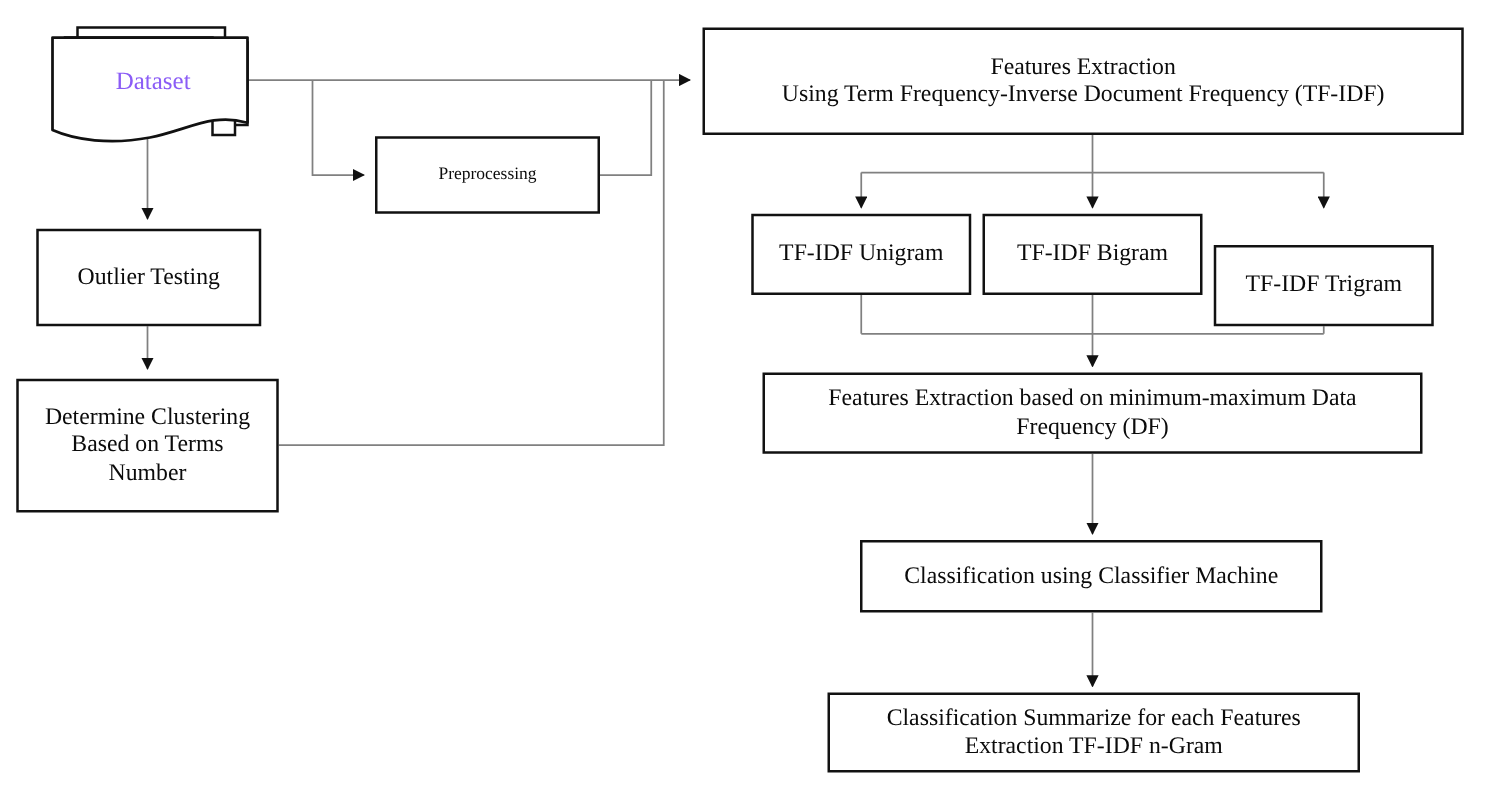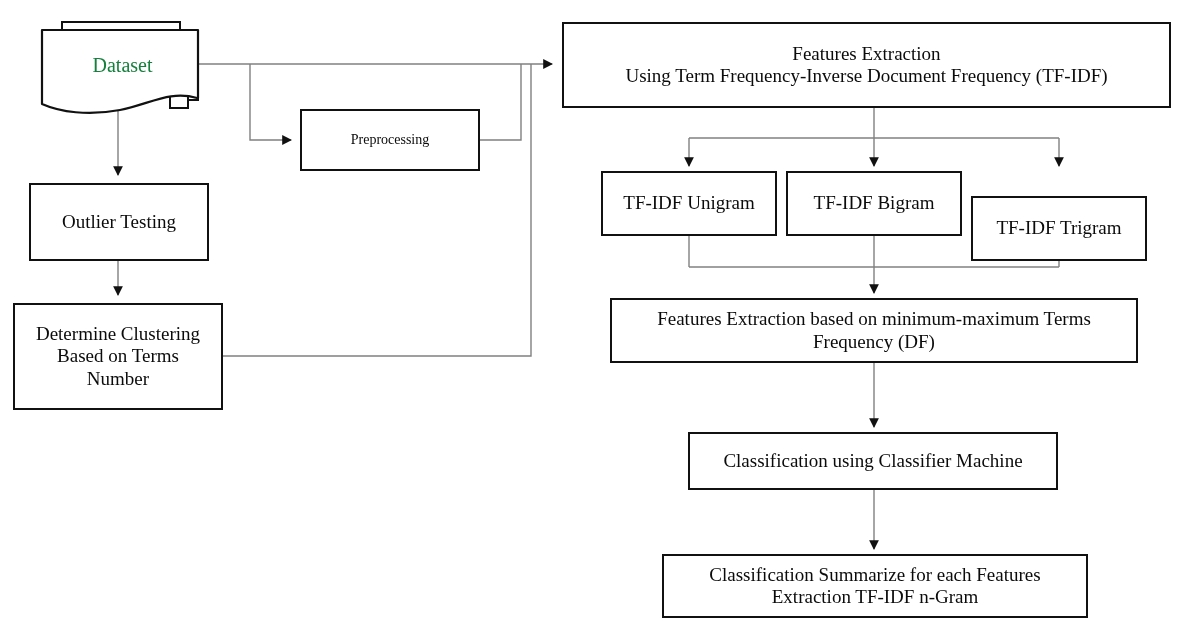--- a/index.html
+++ b/index.html
@@ -47,21 +47,21 @@
     position: absolute;
     z-index: 3;
   }
   .doc-stack svg { display: block; }
   .doc-label {
     position: absolute;
     left: 0;
     top: 0;
     width: 100%;
     text-align: center;
-    color: #15803d;
+    color: #8b5cf6;
     z-index: 4;
   }
 </style>
 </head>
 <body>
 
 <div id="canvas">
 
   <svg id="edges" viewBox="0 0 1200 633" width="1200" height="633" aria-hidden="true">
     <defs>
@@ -134,21 +134,21 @@
 
   <div class="node" style="left:786px; top:171px; width:176px; height:65px; font-size:19px;">
     <span class="label">TF-IDF Bigram</span>
   </div>
 
   <div class="node" style="left:971px; top:171px; width:176px; height:65px; font-size:19px;margin-top:25px;">
     <span class="label">TF-IDF Trigram</span>
   </div>
 
   <div class="node" style="left:610px; top:298px; width:528px; height:65px; font-size:19px;">
-    <span class="label">Features Extraction based on minimum-maximum Terms
+    <span class="label">Features Extraction based on minimum-maximum Data
 Frequency (DF)</span>
   </div>
 
   <div class="node" style="left:688px; top:432px; width:370px; height:58px; font-size:19px;">
     <span class="label">Classification using Classifier Machine</span>
   </div>
 
   <div class="node" style="left:662px; top:554px; width:426px; height:64px; font-size:19px;">
     <span class="label">Classification Summarize for each Features
 Extraction TF-IDF n-Gram</span>

